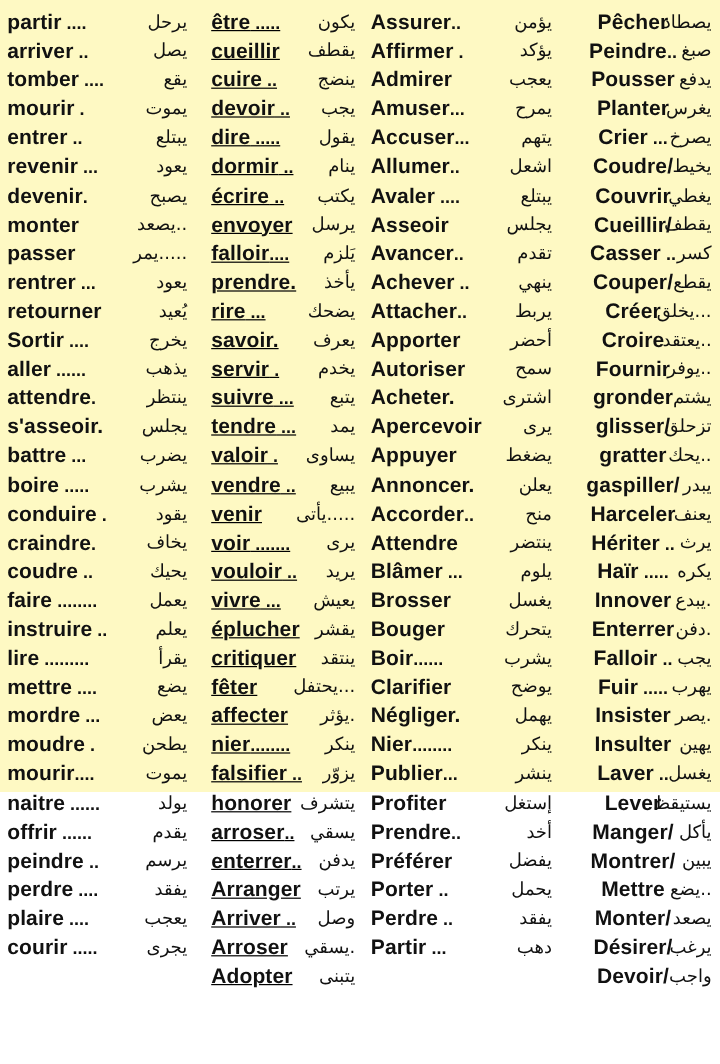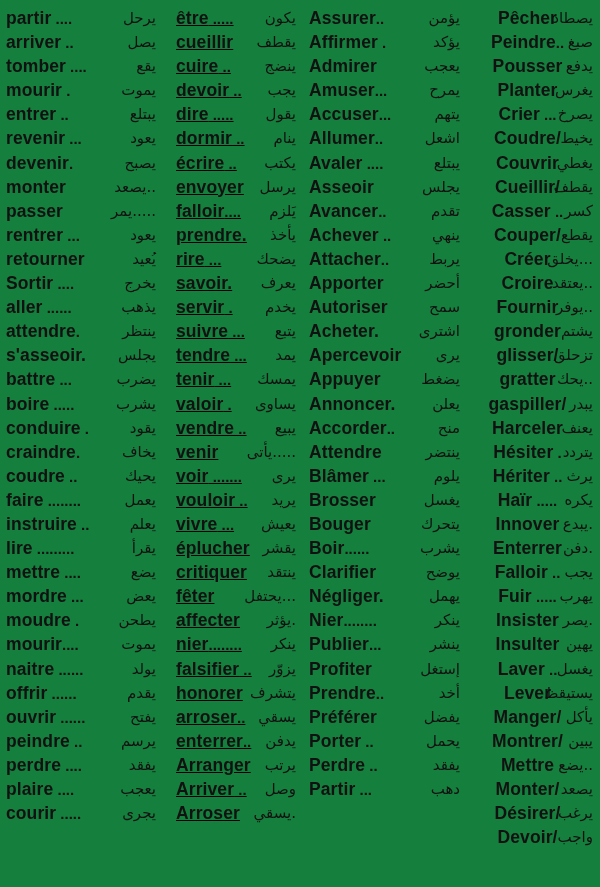--- a/index.html
+++ b/index.html
@@ -1,17 +1,17 @@
 <!DOCTYPE html>
 <html><head>
 <meta charset="utf-8">
 <style>
   html, body { margin:0; padding:0; background:#ffffff; }
   body { width:600px; height:887px; overflow:hidden; position:relative; }
-  .page { position:absolute; left:0; top:0; width:600px; height:887px; background:#15803d; }
+  .page { position:absolute; left:0; top:0; width:600px; height:660px; background:#fef9c3; }
   .col { position:absolute; top:6px; }
   .row { height:24.1px; line-height:24.1px; white-space:nowrap; position:relative; }
   .fr { font-family:"Liberation Sans", sans-serif; font-weight:bold; font-size:17.5px; color:#111111; letter-spacing:0.1px; }
   .sep { font-family:"Liberation Sans", sans-serif; font-weight:bold; font-size:15px; color:#111111; }
   .ar { font-family:"DejaVu Sans", sans-serif; font-size:15px; color:#111111; position:absolute; right:0; top:0; direction:rtl; }
   #c1 { left:6px; width:150px; }
   #c2 { left:176px; width:120px;text-decoration:underline; }
   #c3 { left:309px; width:151px; }
   #c4 { left:462px; width:131px;text-align:center; }
 </style>
@@ -42,21 +42,20 @@
       <div class="row"><span class="fr">coudre</span><span class="sep"> ..</span><span class="ar">يحيك</span></div>
       <div class="row"><span class="fr">faire</span><span class="sep"> ........</span><span class="ar">يعمل</span></div>
       <div class="row"><span class="fr">instruire</span><span class="sep"> ..</span><span class="ar">يعلم</span></div>
       <div class="row"><span class="fr">lire</span><span class="sep"> .........</span><span class="ar">يقرأ</span></div>
       <div class="row"><span class="fr">mettre</span><span class="sep"> ....</span><span class="ar">يضع</span></div>
       <div class="row"><span class="fr">mordre</span><span class="sep"> ...</span><span class="ar">يعض</span></div>
       <div class="row"><span class="fr">moudre</span><span class="sep"> .</span><span class="ar">يطحن</span></div>
       <div class="row"><span class="fr">mourir</span><span class="sep">....</span><span class="ar">يموت</span></div>
       <div class="row"><span class="fr">naitre</span><span class="sep"> ......</span><span class="ar">يولد</span></div>
       <div class="row"><span class="fr">offrir</span><span class="sep"> ......</span><span class="ar">يقدم</span></div>
-      <div class="row"><span class="fr">ouvrir</span><span class="sep"> ......</span><span class="ar">يفتح</span></div>
       <div class="row"><span class="fr">peindre</span><span class="sep"> ..</span><span class="ar">يرسم</span></div>
       <div class="row"><span class="fr">perdre</span><span class="sep"> ....</span><span class="ar">يفقد</span></div>
       <div class="row"><span class="fr">plaire</span><span class="sep"> ....</span><span class="ar">يعجب</span></div>
       <div class="row"><span class="fr">courir</span><span class="sep"> .....</span><span class="ar">يجرى</span></div>
     </div>
   <div class="col" id="c2">
       <div class="row"><span class="fr">être</span><span class="sep"> .....</span><span class="ar">يكون</span></div>
       <div class="row"><span class="fr">cueillir</span><span class="sep"></span><span class="ar">يقطف</span></div>
       <div class="row"><span class="fr">cuire</span><span class="sep"> ..</span><span class="ar">ينضج</span></div>
       <div class="row"><span class="fr">devoir</span><span class="sep"> ..</span><span class="ar">يجب</span></div>
@@ -64,39 +63,39 @@
       <div class="row"><span class="fr">dormir</span><span class="sep"> ..</span><span class="ar">ينام</span></div>
       <div class="row"><span class="fr">écrire</span><span class="sep"> ..</span><span class="ar">يكتب</span></div>
       <div class="row"><span class="fr">envoyer</span><span class="sep"></span><span class="ar">يرسل</span></div>
       <div class="row"><span class="fr">falloir</span><span class="sep">....</span><span class="ar">يَلزم</span></div>
       <div class="row"><span class="fr">prendre.</span><span class="sep"></span><span class="ar">يأخذ</span></div>
       <div class="row"><span class="fr">rire</span><span class="sep"> ...</span><span class="ar">يضحك</span></div>
       <div class="row"><span class="fr">savoir.</span><span class="sep"></span><span class="ar">يعرف</span></div>
       <div class="row"><span class="fr">servir</span><span class="sep"> .</span><span class="ar">يخدم</span></div>
       <div class="row"><span class="fr">suivre</span><span class="sep"> ...</span><span class="ar">يتبع</span></div>
       <div class="row"><span class="fr">tendre</span><span class="sep"> ...</span><span class="ar">يمد</span></div>
-      <div class="row"><span class="fr">tenir</span><span class="sep"> ...</span><span class="ar">يمسك</span></div>
       <div class="row"><span class="fr">valoir</span><span class="sep"> .</span><span class="ar">يساوى</span></div>
       <div class="row"><span class="fr">vendre</span><span class="sep"> ..</span><span class="ar">يبيع</span></div>
       <div class="row"><span class="fr">venir</span><span class="sep"></span><span class="ar">.....يأتى</span></div>
       <div class="row"><span class="fr">voir</span><span class="sep"> .......</span><span class="ar">يرى</span></div>
       <div class="row"><span class="fr">vouloir</span><span class="sep"> ..</span><span class="ar">يريد</span></div>
       <div class="row"><span class="fr">vivre</span><span class="sep"> ...</span><span class="ar">يعيش</span></div>
       <div class="row"><span class="fr">éplucher</span><span class="sep"></span><span class="ar">يقشر</span></div>
       <div class="row"><span class="fr">critiquer</span><span class="sep"></span><span class="ar">ينتقد</span></div>
       <div class="row"><span class="fr">fêter</span><span class="sep"></span><span class="ar">...يحتفل</span></div>
       <div class="row"><span class="fr">affecter</span><span class="sep"></span><span class="ar">.يؤثر</span></div>
       <div class="row"><span class="fr">nier</span><span class="sep">........</span><span class="ar">ينكر</span></div>
       <div class="row"><span class="fr">falsifier</span><span class="sep"> ..</span><span class="ar">يزوّر</span></div>
       <div class="row"><span class="fr">honorer</span><span class="sep"></span><span class="ar">يتشرف</span></div>
       <div class="row"><span class="fr">arroser</span><span class="sep">..</span><span class="ar">يسقي</span></div>
       <div class="row"><span class="fr">enterrer</span><span class="sep">..</span><span class="ar">يدفن</span></div>
       <div class="row"><span class="fr">Arranger</span><span class="sep"></span><span class="ar">يرتب</span></div>
       <div class="row"><span class="fr">Arriver</span><span class="sep"> ..</span><span class="ar">وصل</span></div>
       <div class="row"><span class="fr">Arroser</span><span class="sep"></span><span class="ar">.يسقي</span></div>
+      <div class="row"><span class="fr">Adopter</span><span class="sep"></span><span class="ar">يتبنى</span></div>
     </div>
   <div class="col" id="c3">
       <div class="row"><span class="fr">Assurer</span><span class="sep">..</span><span class="ar">يؤمن</span></div>
       <div class="row"><span class="fr">Affirmer</span><span class="sep"> .</span><span class="ar">يؤكد</span></div>
       <div class="row"><span class="fr">Admirer</span><span class="sep"></span><span class="ar">يعجب</span></div>
       <div class="row"><span class="fr">Amuser</span><span class="sep">...</span><span class="ar">يمرح</span></div>
       <div class="row"><span class="fr">Accuser</span><span class="sep">...</span><span class="ar">يتهم</span></div>
       <div class="row"><span class="fr">Allumer</span><span class="sep">..</span><span class="ar">اشعل</span></div>
       <div class="row"><span class="fr">Avaler</span><span class="sep"> ....</span><span class="ar">يبتلع</span></div>
       <div class="row"><span class="fr">Asseoir</span><span class="sep"></span><span class="ar">يجلس</span></div>
@@ -138,21 +137,20 @@
       <div class="row"><span class="fr">Casser</span><span class="sep"> ..</span><span class="ar">كسر</span></div>
       <div class="row"><span class="fr">Couper/</span><span class="sep"></span><span class="ar">يقطع</span></div>
       <div class="row"><span class="fr">Créer</span><span class="sep"></span><span class="ar">...يخلق</span></div>
       <div class="row"><span class="fr">Croire</span><span class="sep"></span><span class="ar">..يعتقد</span></div>
       <div class="row"><span class="fr">Fournir</span><span class="sep"></span><span class="ar">..يوفر</span></div>
       <div class="row"><span class="fr">gronder</span><span class="sep"></span><span class="ar">يشتم</span></div>
       <div class="row"><span class="fr">glisser/</span><span class="sep"></span><span class="ar">تزحلق</span></div>
       <div class="row"><span class="fr">gratter</span><span class="sep"></span><span class="ar">..يحك</span></div>
       <div class="row"><span class="fr">gaspiller/</span><span class="sep"></span><span class="ar">يبدر</span></div>
       <div class="row"><span class="fr">Harceler</span><span class="sep"></span><span class="ar">يعنف</span></div>
-      <div class="row"><span class="fr">Hésiter</span><span class="sep"> .</span><span class="ar">يتردد</span></div>
       <div class="row"><span class="fr">Hériter</span><span class="sep"> ..</span><span class="ar">يرث</span></div>
       <div class="row"><span class="fr">Haïr</span><span class="sep"> .....</span><span class="ar">يكره</span></div>
       <div class="row"><span class="fr">Innover</span><span class="sep"></span><span class="ar">.يبدع</span></div>
       <div class="row"><span class="fr">Enterrer</span><span class="sep"></span><span class="ar">.دفن</span></div>
       <div class="row"><span class="fr">Falloir</span><span class="sep"> ..</span><span class="ar">يجب</span></div>
       <div class="row"><span class="fr">Fuir</span><span class="sep"> .....</span><span class="ar">يهرب</span></div>
       <div class="row"><span class="fr">Insister</span><span class="sep"></span><span class="ar">.يصر</span></div>
       <div class="row"><span class="fr">Insulter</span><span class="sep"></span><span class="ar">يهين</span></div>
       <div class="row"><span class="fr">Laver</span><span class="sep"> ..</span><span class="ar">يغسل</span></div>
       <div class="row"><span class="fr">Lever</span><span class="sep"></span><span class="ar">يستيقظ</span></div>

